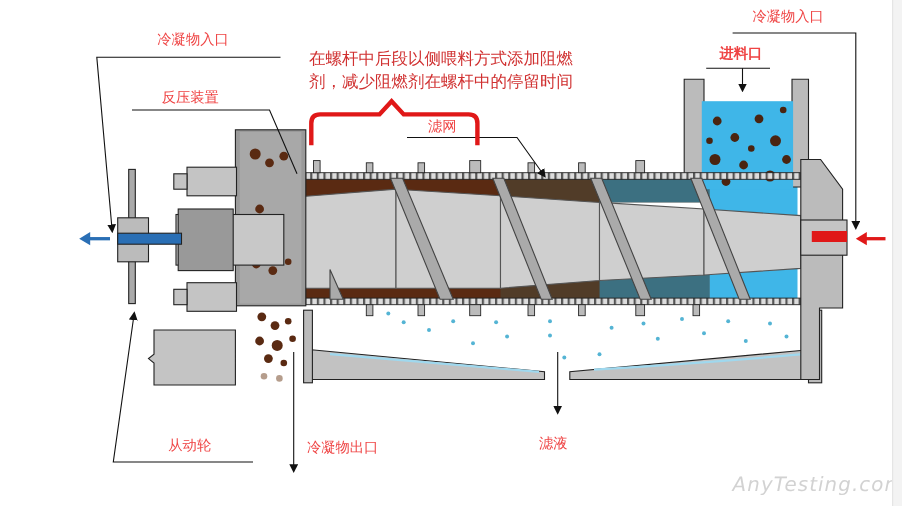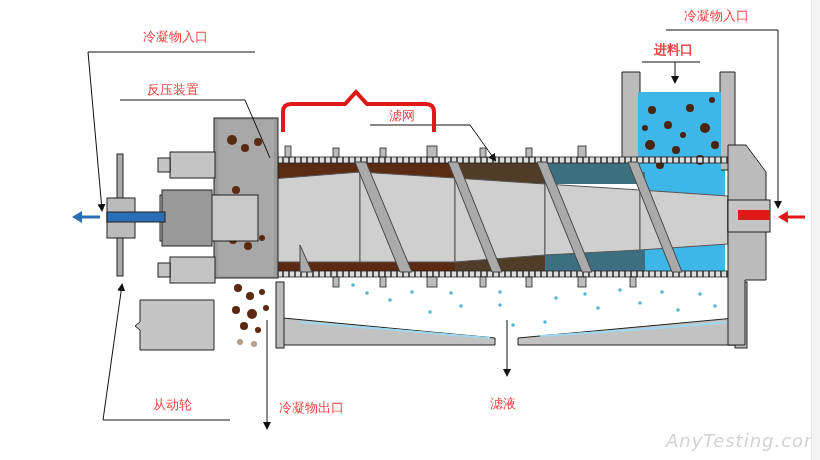--- a/index.html
+++ b/index.html
@@ -195,16 +195,18 @@
 
 <div class="lbl" style="left:143px;top:29px;">冷凝物入口</div>
 <div class="lbl" style="left:147px;top:82px;">反压装置</div>
 <div class="lbl" style="left:389px;top:108px;">滤网</div>
 <div class="lbl" style="left:684px;top:8px;">冷凝物入口</div>
 <div class="lbl" style="left:654px;top:42px;font-weight:bold;">进料口</div>
 <div class="lbl" style="left:153px;top:397px;font-family:Liberation Serif, serif;">从动轮</div>
 <div class="lbl" style="left:279px;top:400px;">冷凝物出口</div>
 <div class="lbl" style="left:490px;top:396px;">滤液</div>
 
+<div class="note" style="left:281px;top:43px;">在螺杆中后段以侧喂料方式添加阻燃</div>
+<div class="note" style="left:281px;top:64px;">剂，减少阻燃剂在螺杆中的停留时间</div>
 
 <div class="wm2" style="left:666px;top:430px;">AnyTesting.com</div>
 <div class="edge"></div>
 </div>
 
 </body></html>

